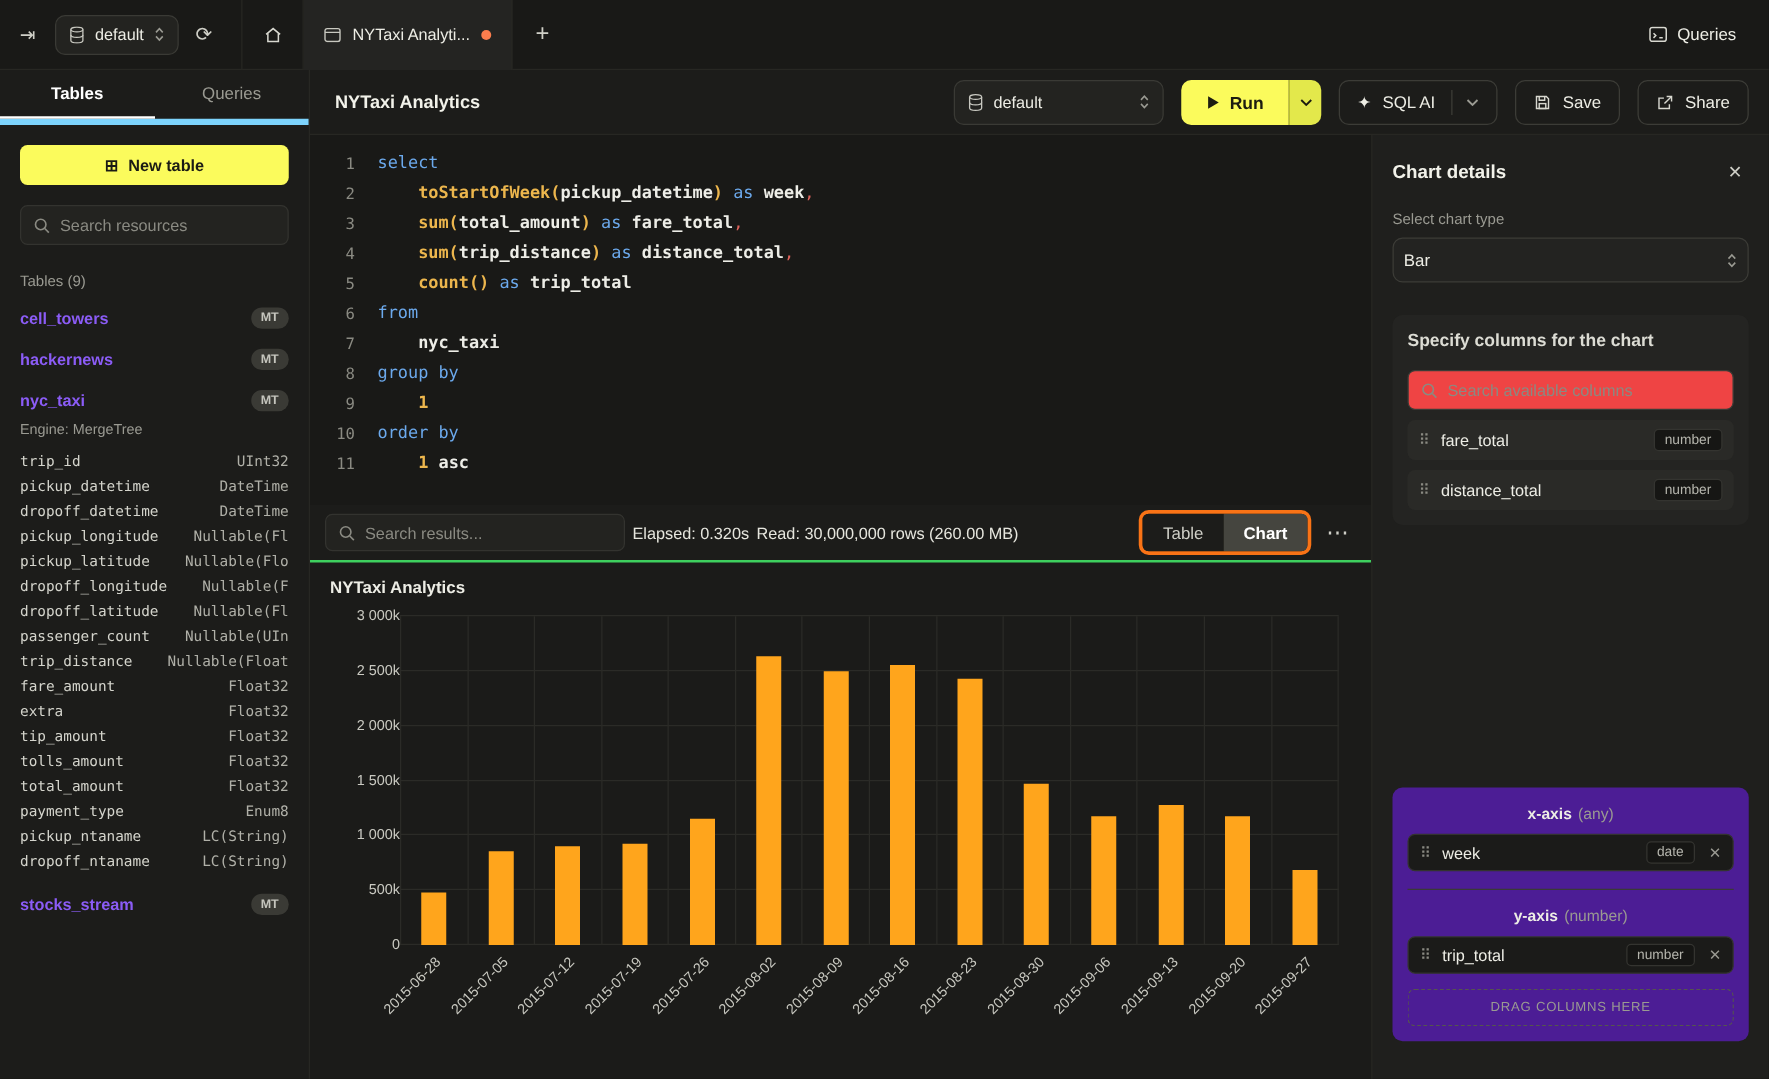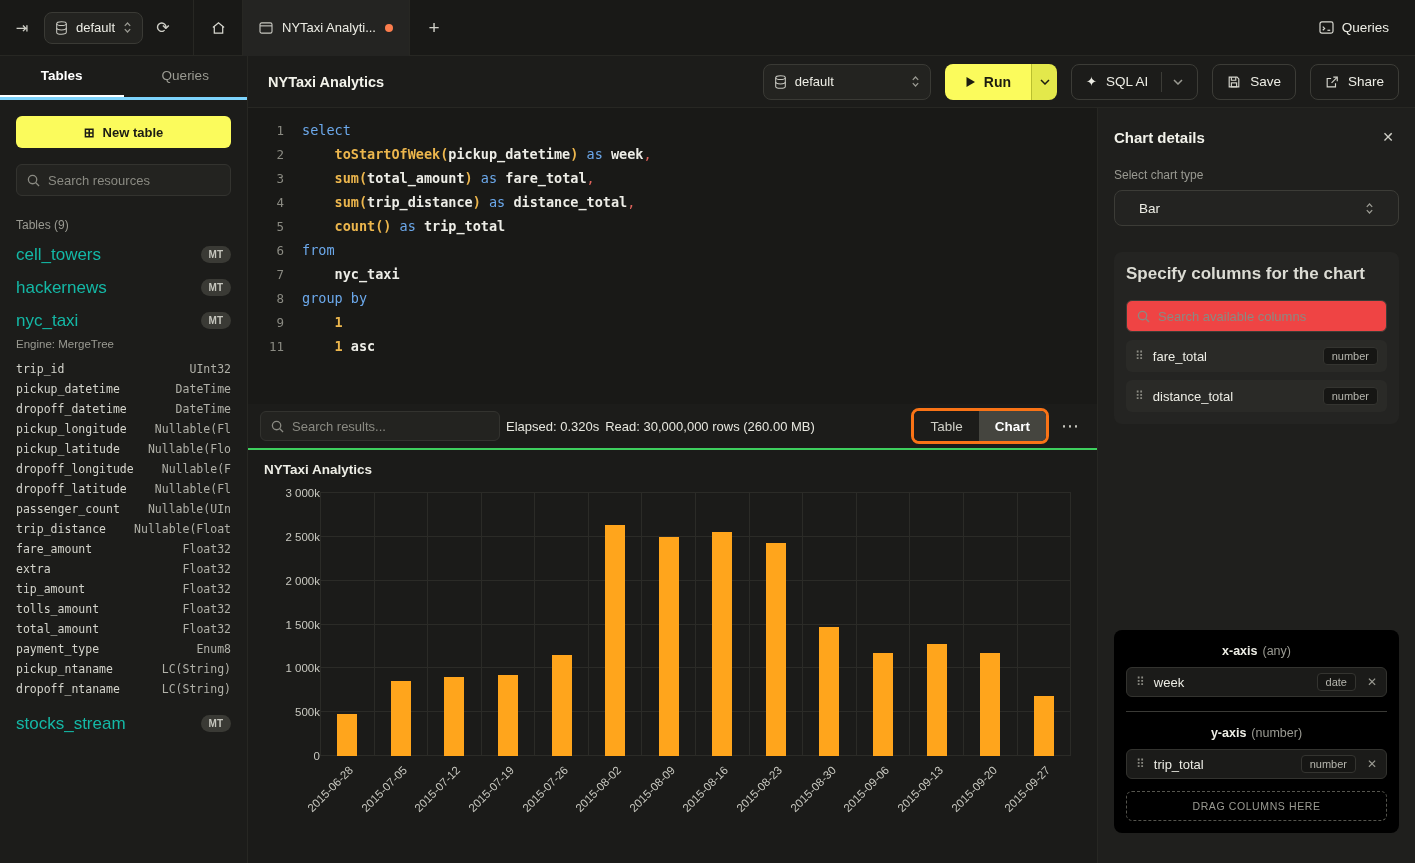--- a/index.html
+++ b/index.html
@@ -22,37 +22,37 @@
     border-right:1px solid #272723;cursor:pointer}
   .tab-title{font-size:13px;color:#ededE5;max-width:150px;white-space:nowrap;overflow:hidden;text-overflow:ellipsis}
   .dirty-dot{width:8px;height:8px;border-radius:50%;background:var(--dot)}
   .plus-btn{width:48px;height:56px;font-size:19px}
   .tb-spacer{flex:1}
   .queries-btn{display:flex;align-items:center;gap:8px;margin-right:26px;font-size:13.5px;color:#ededE5;cursor:pointer}
 
   
   .sidebar{position:absolute;left:0;top:56px;width:248px;bottom:0;background:#1c1c1a;
     border-right:1px solid #272723;overflow:hidden}
-  .side-tabs{display:flex;height:44px;border-bottom:3px solid #7dd3fc}
+  .side-tabs{display:flex;height:44px;border-bottom:5px solid #7dd3fc}
   .side-tab{flex:1;display:flex;align-items:center;justify-content:center;font-size:13.5px;
     color:#9a9a92;cursor:pointer;border-bottom:2px solid transparent}
   .side-tab.active{color:#ffffff;border-bottom-color:#fff;font-weight:700}
   .side-body{padding:16px 16px 0 16px}
   .new-table-btn{width:100%;height:32px;background:var(--accent);color:#1b1b14;border:none;
     border-radius:6px;font-size:13px;font-weight:700;display:flex;align-items:center;
     justify-content:center;gap:8px;cursor:pointer;font-family:"Liberation Sans",sans-serif}
   .search-box{margin-top:16px;height:32px;background:#232320;border:1px solid #33332f;border-radius:6px;
     display:flex;align-items:center;gap:8px;padding:0 10px}
   .search-box input{flex:1;background:transparent;border:none;outline:none;color:#e8e8e0;
     font-size:13px;font-family:"Liberation Sans",sans-serif;min-width:0}
   .search-box input::placeholder{color:#8a8a82}
   .section-label{margin-top:22px;font-size:12px;color:#9a9a92}
   .tables-list{margin-top:6px}
   .tbl-row{display:flex;align-items:center;justify-content:space-between;height:33px;cursor:pointer}
-  .tbl-name{font-size:17px;font-weight:400;color:#14b8a6}
+  .tbl-name{font-size:13px;font-weight:700;color:#8b5cf6}
   .mt-badge{background:#3a3a35;color:#c5c5bd;font-size:10px;font-weight:700;padding:3px 8px;border-radius:999px}
   .tbl-engine{font-size:11.5px;color:#9a9a92;margin:1px 0 9px 0}
   .col-row{display:flex;justify-content:space-between;align-items:center;height:20px;cursor:pointer}
   .col-name{font-family:"DejaVu Sans Mono",monospace;font-size:11.5px;color:#d4d4cc}
   .col-type{font-family:"DejaVu Sans Mono",monospace;font-size:11.5px;color:#b0b0a8}
   .tbl-cols{margin-bottom:8px}
 
   
   .main-header{position:absolute;left:248px;top:56px;right:0;height:52px;background:#1c1c1a;
     border-bottom:1px solid #272723;display:flex;align-items:center;padding:0 16px 0 20px}
@@ -118,32 +118,32 @@
     border-left:1px solid #272723;padding:18px 16px}
   .panel-head{display:flex;align-items:center;justify-content:space-between}
   .panel-title{font-size:15px;font-weight:700;color:#f2f2ea}
   .close-btn{font-size:14px;width:22px;height:22px}
   .panel-tabs{display:flex;margin-top:16px;border-bottom:1px solid #33332f}
   .ptab{flex:1;text-align:center;padding:11px 0;font-size:13.5px;color:#9a9a92;cursor:pointer;
     border-bottom:2px solid transparent}
   .ptab.active{color:#fff;font-weight:700;border-bottom-color:#fff}
   .field-label{margin-top:20px;font-size:12px;color:#9a9a92}
   .type-select{margin-top:8px;height:36px;border:1px solid #3c3c37;border-radius:8px;background:#232321;
-    display:flex;align-items:center;justify-content:space-between;padding:0 24px;cursor:pointer}
+    display:flex;align-items:center;justify-content:space-between;padding:0 8px;cursor:pointer}
   .type-select .val{font-size:13.5px;color:#ededE5}
   .columns-card{margin-top:26px;background:#242422;border-radius:8px;padding:12px}
-  .card-title{font-size:17px;font-weight:700;color:#dcdcd4}
+  .card-title{font-size:14px;font-weight:700;color:#dcdcd4}
   .columns-card .search-box{background:#ef4444;border-color:#3c3c37}
   .col-item{margin-top:8px;height:32px;display:flex;align-items:center;gap:9px;padding:0 9px;
     background:#2a2a27;border-radius:6px;cursor:grab}
   .drag-dots{color:#8a8a82;font-size:12px}
   .col-item-name{font-size:13px;color:#ededE5;flex:1}
   .type-badge{background:#161614;border:1px solid #343430;border-radius:4px;font-size:11px;
     color:#b5b5ad;padding:2px 8px}
-  .axes-card{position:absolute;left:16px;right:16px;bottom:30px;background:#000000;border-radius:8px;padding:12px}
+  .axes-card{position:absolute;left:16px;right:16px;bottom:30px;background:#4c1d95;border-radius:8px;padding:12px}
   .axis-head{text-align:center;font-size:12.5px;margin-top:2px}
   .axis-name{font-weight:700;color:#ededE5}
   .axis-hint{color:#9a9a92;margin-left:5px}
   .axis-item{margin-top:9px;height:30px;display:flex;align-items:center;gap:9px;padding:0 9px;
     background:#1b1b19;border:1px solid #33332f;border-radius:6px;cursor:grab}
   .axis-x{font-size:12px;color:#9a9a92;cursor:pointer;margin-left:2px}
   .axis-divider{height:1px;background:#3a3a36;margin:14px 0}
   .dropzone{margin-top:12px;height:30px;border:1px dashed #55554e;border-radius:6px;display:flex;
     align-items:center;justify-content:center;font-size:10.5px;letter-spacing:.6px;color:#9a9a92}
 </style>
@@ -412,20 +412,24 @@
       </div>
       <div class="code-line">
         <span class="gutter">8</span>
         <span class="code-text"><span class="tok-k">group by</span></span>
       </div>
       <div class="code-line">
         <span class="gutter">9</span>
         <span class="code-text"><span class="tok-w">    </span><span class="tok-n">1</span></span>
       </div>
       <div class="code-line">
+        <span class="gutter">10</span>
+        <span class="code-text"><span class="tok-k">order by</span></span>
+      </div>
+      <div class="code-line">
         <span class="gutter">11</span>
         <span class="code-text"><span class="tok-w">    </span><span class="tok-n">1</span><span class="tok-w"> </span><span class="tok-i">asc</span></span>
       </div>
     </div>
 </div>
 
 <div class="results-bar">
   <div class="search-box results-search">
     <span>
       <svg width="13" height="13" viewBox="0 0 14 14" fill="none" stroke="#8a8a82" stroke-width="1.4">

